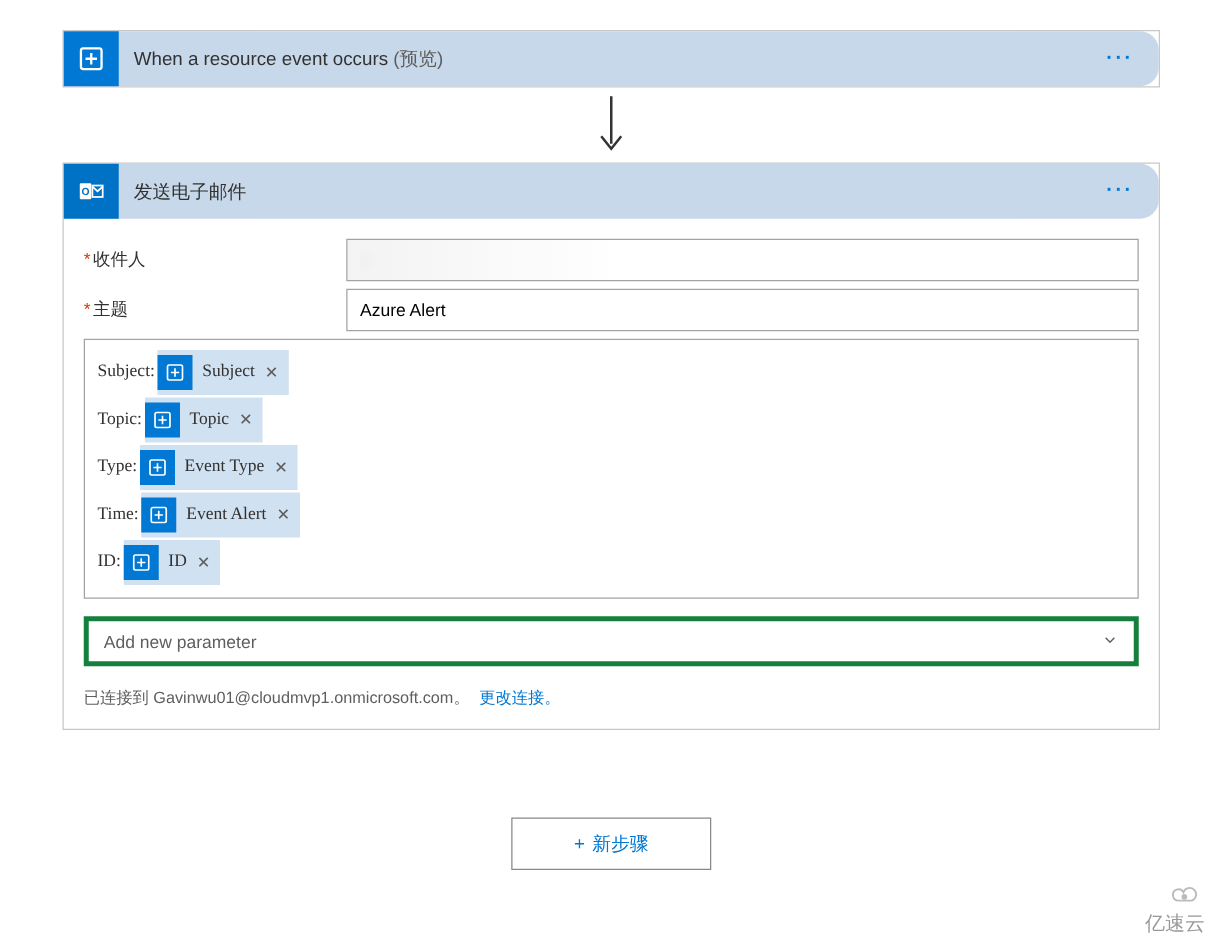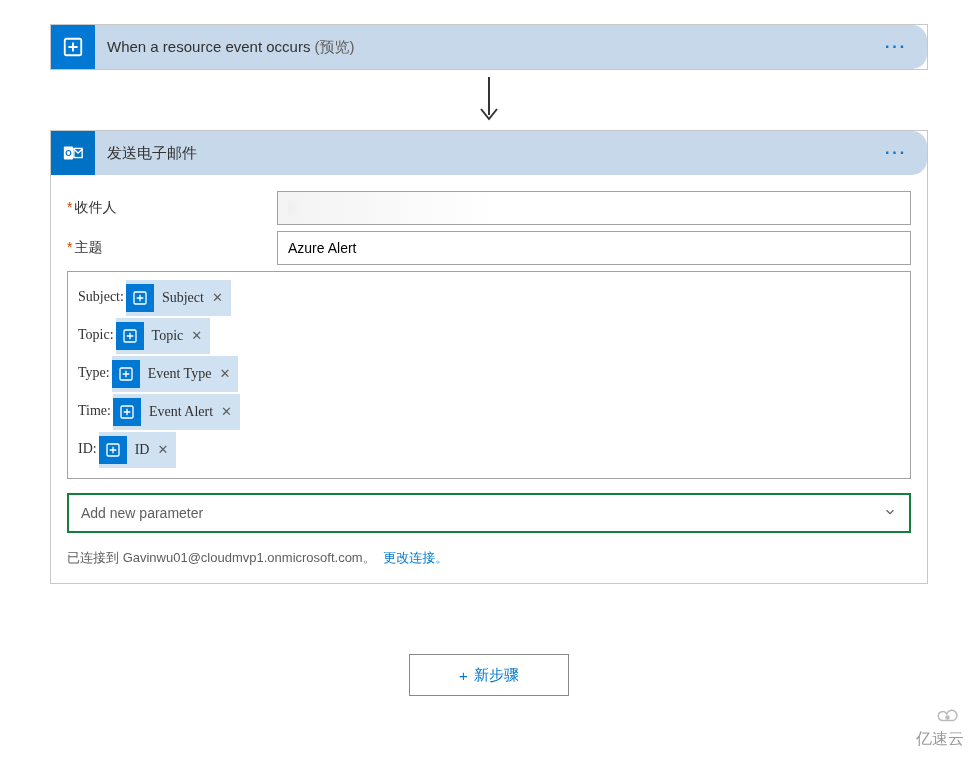--- a/index.html
+++ b/index.html
@@ -104,21 +104,21 @@
   .token .tk-icon {
     width:28px;height:28px;
     background:#0078d4;
     display:flex;align-items:center;justify-content:center;
     margin-right:8px;
   }
   .token .tk-icon svg{width:16px;height:16px;}
   .token .tk-x { margin-left:8px; color:#605e5c; cursor:pointer; font-size:13px; }
   .add-param {
     margin-top:14px;
-    border:2px solid #15803d;
+    border:4px solid #15803d;
     height:40px;
     display:flex;
     align-items:center;
     justify-content:space-between;
     padding:0 12px;
     font-size:14px;
     color:#605e5c;
     cursor:pointer;
   }
   .add-param .chev { color:#605e5c; }

